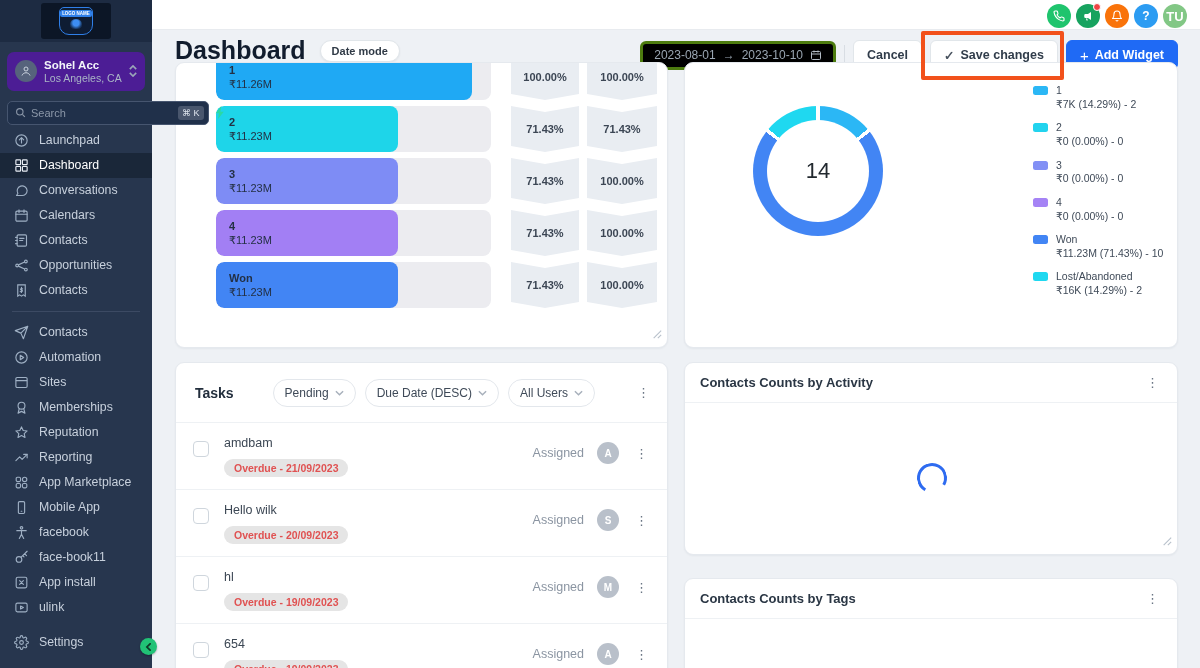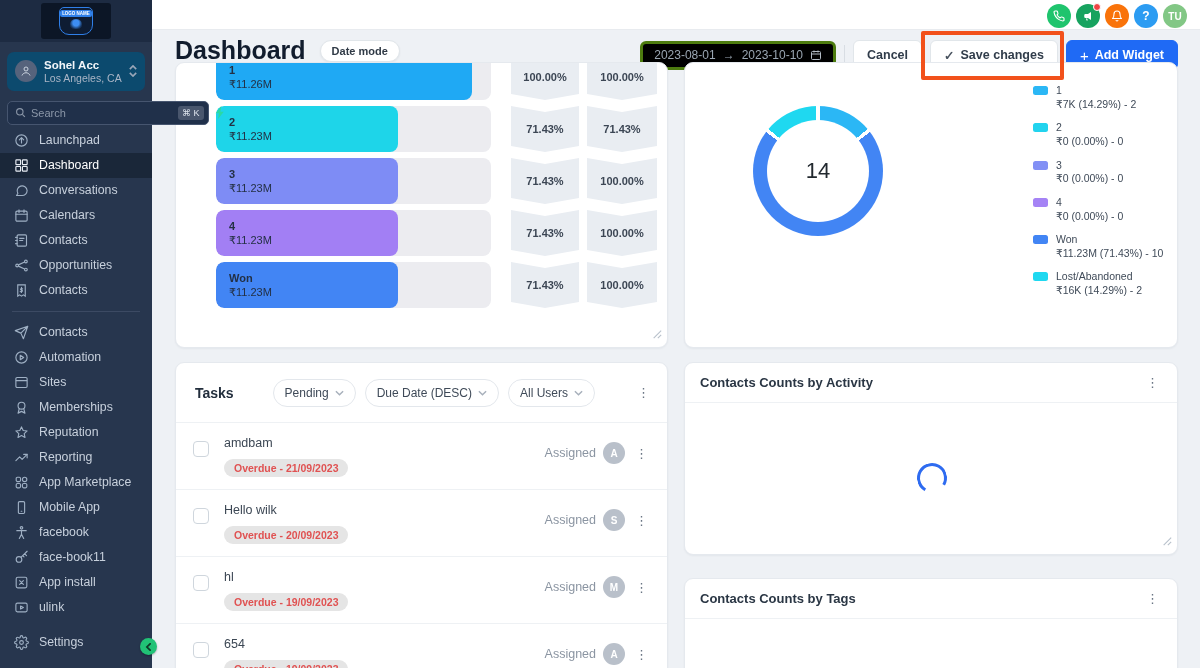--- a/index.html
+++ b/index.html
@@ -13,21 +13,21 @@
     background:#27364e; color:#c7d0dc; z-index:10; }
   .logo-strip { height:42px; background:#1d2b42; display:flex; align-items:center; justify-content:center; }
   .logo-box { width:70px; height:36px; background:#0c1626; border-radius:3px;
     display:flex; align-items:center; justify-content:center; }
   .shield { width:34px; height:28px; border:1.5px solid #2f7fe8; border-radius:5px 5px 10px 10px;
     background:#0e1c33; display:flex; flex-direction:column; align-items:center; overflow:hidden; }
   .shield-band { background:#2f7fe8; color:#fff; font-size:4.5px; font-weight:bold;
     padding:1px 2px; border-radius:2px; margin-top:2px; white-space:nowrap; }
   .shield-emblem { width:12px; height:10px; border-radius:50% 50% 40% 40%; margin-top:2px;
     background:radial-gradient(circle at 50% 40%, #3d8df2 0 35%, #16335c 70%); }
-  .account-card { margin:10px 7px 0 7px; background:#0c4a6e; border-radius:7px;
+  .account-card { margin:10px 7px 0 7px; background:#4c1d95; border-radius:7px;
     padding:6px 8px; display:flex; align-items:center; gap:7px; cursor:pointer; }
   .acct-avatar { width:22px; height:22px; border-radius:50%; background:#56637c;
     display:flex; align-items:center; justify-content:center; flex:none; color:#cbd4e0; }
   .acct-name { font-size:11.5px; font-weight:bold; color:#f2f5f9; line-height:1.25; }
   .acct-loc  { font-size:10.5px; color:#aab5c6; line-height:1.2; }
   .acct-chevrons { margin-left:auto; display:flex; flex-direction:column; gap:2px; color:#9aa6b8; }
   .search-row { margin:10px 7px 0 7px; display:flex; align-items:center; gap:6px; }
   .search-box { flex:1; height:24px; background:#20304a; border:1px solid #46556f; border-radius:5px;
     display:flex; align-items:center; gap:5px; padding:0 4px 0 7px; }
   .search-box input { flex:1; min-width:0; background:transparent; border:none; outline:none;
@@ -109,21 +109,21 @@
   .tasks-title { font-size:14px; font-weight:bold; color:#222e3c; margin-right:auto; }
   .pill-select { height:28px; border:1px solid #e3e7ec; border-radius:15px; background:#fff;
     display:flex; align-items:center; gap:6px; padding:0 11px; font-size:12px; color:#3f4a58; cursor:pointer; }
   .pill-select .chev { color:#a7b0bb; display:flex; }
   .task-row { display:flex; padding:13px 16px 12px 17px; border-bottom:1px solid #eef1f4; }
   .task-check { width:16px; height:16px; border:1.5px solid #cfd6dd; border-radius:4px; background:#fff;
     margin:5px 15px 0 0; flex:none; cursor:pointer; }
   .task-name { font-size:12.5px; color:#3c4754; margin-bottom:8px; }
   .due-pill { display:inline-block; background:#e5e5e5; color:#e05252; font-size:10.5px; font-weight:bold;
     border-radius:10px; padding:3px 10px; }
-  .task-right { margin-left:auto; display:flex; align-items:center; gap:7px; height:34px;text-align:center; }
+  .task-right { margin-left:auto; display:flex; align-items:center; gap:13px; height:34px;text-align:center; }
   .assigned-label { font-size:12.5px; color:#8b95a2; }
   .assignee-avatar { width:22px; height:22px; border-radius:50%; background:#b9c0ca; color:#fff;
     font-size:10px; font-weight:bold; display:flex; align-items:center; justify-content:center; }
   
   #activity-card { left:532px; top:362px; width:494px; height:193px; }
   #tags-card { left:532px; top:578px; width:494px; height:110px; }
   .spinner { position:absolute; left:232px; top:100px; width:30px; height:30px; border-radius:50%;
     border:3px solid #2e6bf0; border-bottom-color:transparent; transform:rotate(-15deg); }
 </style>
 </head>
@@ -389,21 +389,21 @@
       <span class="red-dot"></span>
     </span>
     <span class="cicon" style="background: rgb(249, 115, 10);">
       <svg width="12" height="12" viewBox="0 0 24 24" fill="none" stroke="#fff" stroke-width="2.2" stroke-linecap="round" stroke-linejoin="round">
           <path d="M18 8a6 6 0 00-12 0c0 7-3 9-3 9h18s-3-2-3-9"></path>
           <path d="M13.7 21a2 2 0 01-3.4 0"></path>
         </svg>
     </span>
     <span class="cicon" style="background: rgb(44, 156, 242);">?</span>
     <span class="cicon" style="background: rgb(130, 199, 133);">
-        <span style="font-size:10px;">TU</span>
+        <span style="font-size:13px;">TU</span>
       </span>
   </div>
 
   <div class="header-left">
     <span class="page-title">Dashboard</span>
     <span class="edit-pill">Date mode</span>
   </div>
 
   <div class="header-right">
     <div class="date-box">

